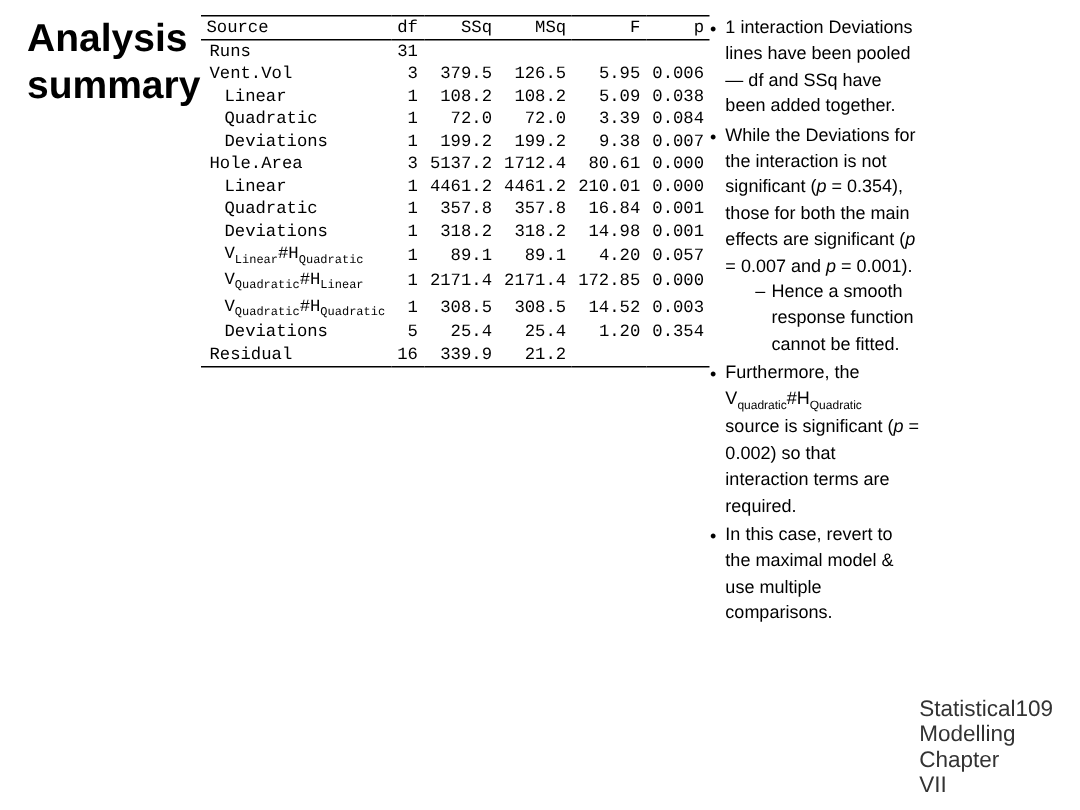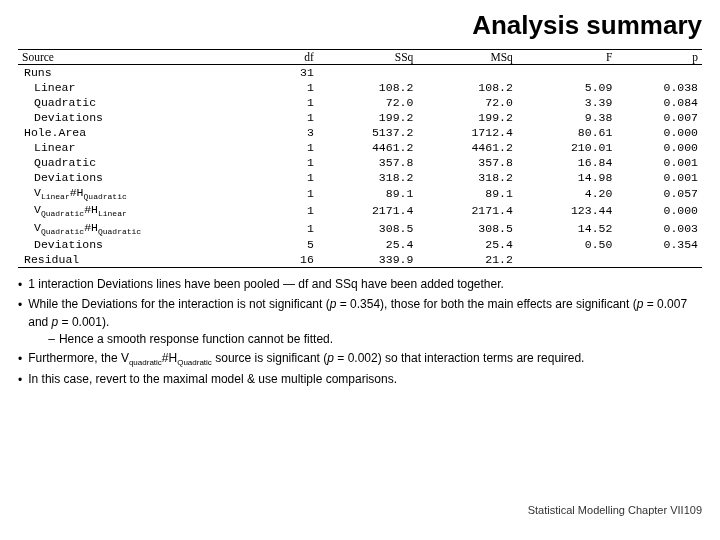--- a/index.html
+++ b/index.html
@@ -8,24 +8,23 @@
       height: 540px;
       background: #fff;
       font-family: Arial, sans-serif;
       font-size: 13px;
       color: #000;
       overflow: hidden;
     }
     .page {
       width: 720px;
       height: 540px;
-      padding: 10px 18px 24px 18px;
-      display: flex;
-      flex-direction: column;
-      align-items: flex-end;
+      padding: 10px 18px 8px 18px;
+      display: flex;
+      flex-direction: row;
     }
     h1 {
       font-size: 26px;
       font-weight: bold;
       margin-bottom: 8px;
       color: #000;
     }
     .table-container {
       width: 100%;
       margin-bottom: 8px;
@@ -40,21 +39,20 @@
       border-top: 1.5px solid #000;
       border-bottom: 1px solid #000;
     }
     table tbody tr:last-child {
       border-bottom: 1.5px solid #000;
     }
     table th {
       font-weight: normal;
       text-align: right;
       padding: 1px 4px;
-      font-family: Liberation Serif, serif;
     }
     table th:first-child {
       text-align: left;
     }
     table td {
       text-align: right;
       padding: 1px 4px;
     }
     table td:first-child {
       text-align: left;
@@ -85,21 +83,21 @@
       display: flex;
       align-items: flex-start;
     }
     .sub-bullet-dash {
       margin-right: 4px;
     }
     .footer {
       margin-top: auto;
       display: flex;
       justify-content: space-between;
-      font-size: 11px;
+      font-size: 15px;
       color: #333;
       padding-top: 2px;
     }
     .italic { font-style: italic; }
   </style>
 </head>
 <body>
 
 <div class="page">
   <h1>Analysis summary</h1>
@@ -118,20 +116,28 @@
       </thead>
       <tbody id="table-body">
       <tr>
             <td>Runs</td>
             <td>31</td>
             <td></td>
             <td></td>
             <td></td>
             <td></td>
           </tr>
+          <tr>
+            <td>Vent.Vol</td>
+            <td>3</td>
+            <td>379.5</td>
+            <td>126.5</td>
+            <td>5.95</td>
+            <td>0.006</td>
+          </tr>
           <tr class="indent1">
             <td>Linear</td>
             <td>1</td>
             <td>108.2</td>
             <td>108.2</td>
             <td>5.09</td>
             <td>0.038</td>
           </tr>
           <tr class="indent1">
             <td>Quadratic</td>
@@ -187,37 +193,37 @@
             <td>89.1</td>
             <td>89.1</td>
             <td>4.20</td>
             <td>0.057</td>
           </tr>
           <tr class="indent1">
             <td>V<sub>Quadratic</sub>#H<sub>Linear</sub></td>
             <td>1</td>
             <td>2171.4</td>
             <td>2171.4</td>
-            <td>123.44</td>
+            <td>172.85</td>
             <td>0.000</td>
           </tr>
           <tr class="indent1">
             <td>V<sub>Quadratic</sub>#H<sub>Quadratic</sub></td>
             <td>1</td>
             <td>308.5</td>
             <td>308.5</td>
             <td>14.52</td>
             <td>0.003</td>
           </tr>
           <tr class="indent1">
             <td>Deviations</td>
             <td>5</td>
             <td>25.4</td>
             <td>25.4</td>
-            <td>0.50</td>
+            <td>1.20</td>
             <td>0.354</td>
           </tr>
           <tr>
             <td>Residual</td>
             <td>16</td>
             <td>339.9</td>
             <td>21.2</td>
             <td></td>
             <td></td>
           </tr>

